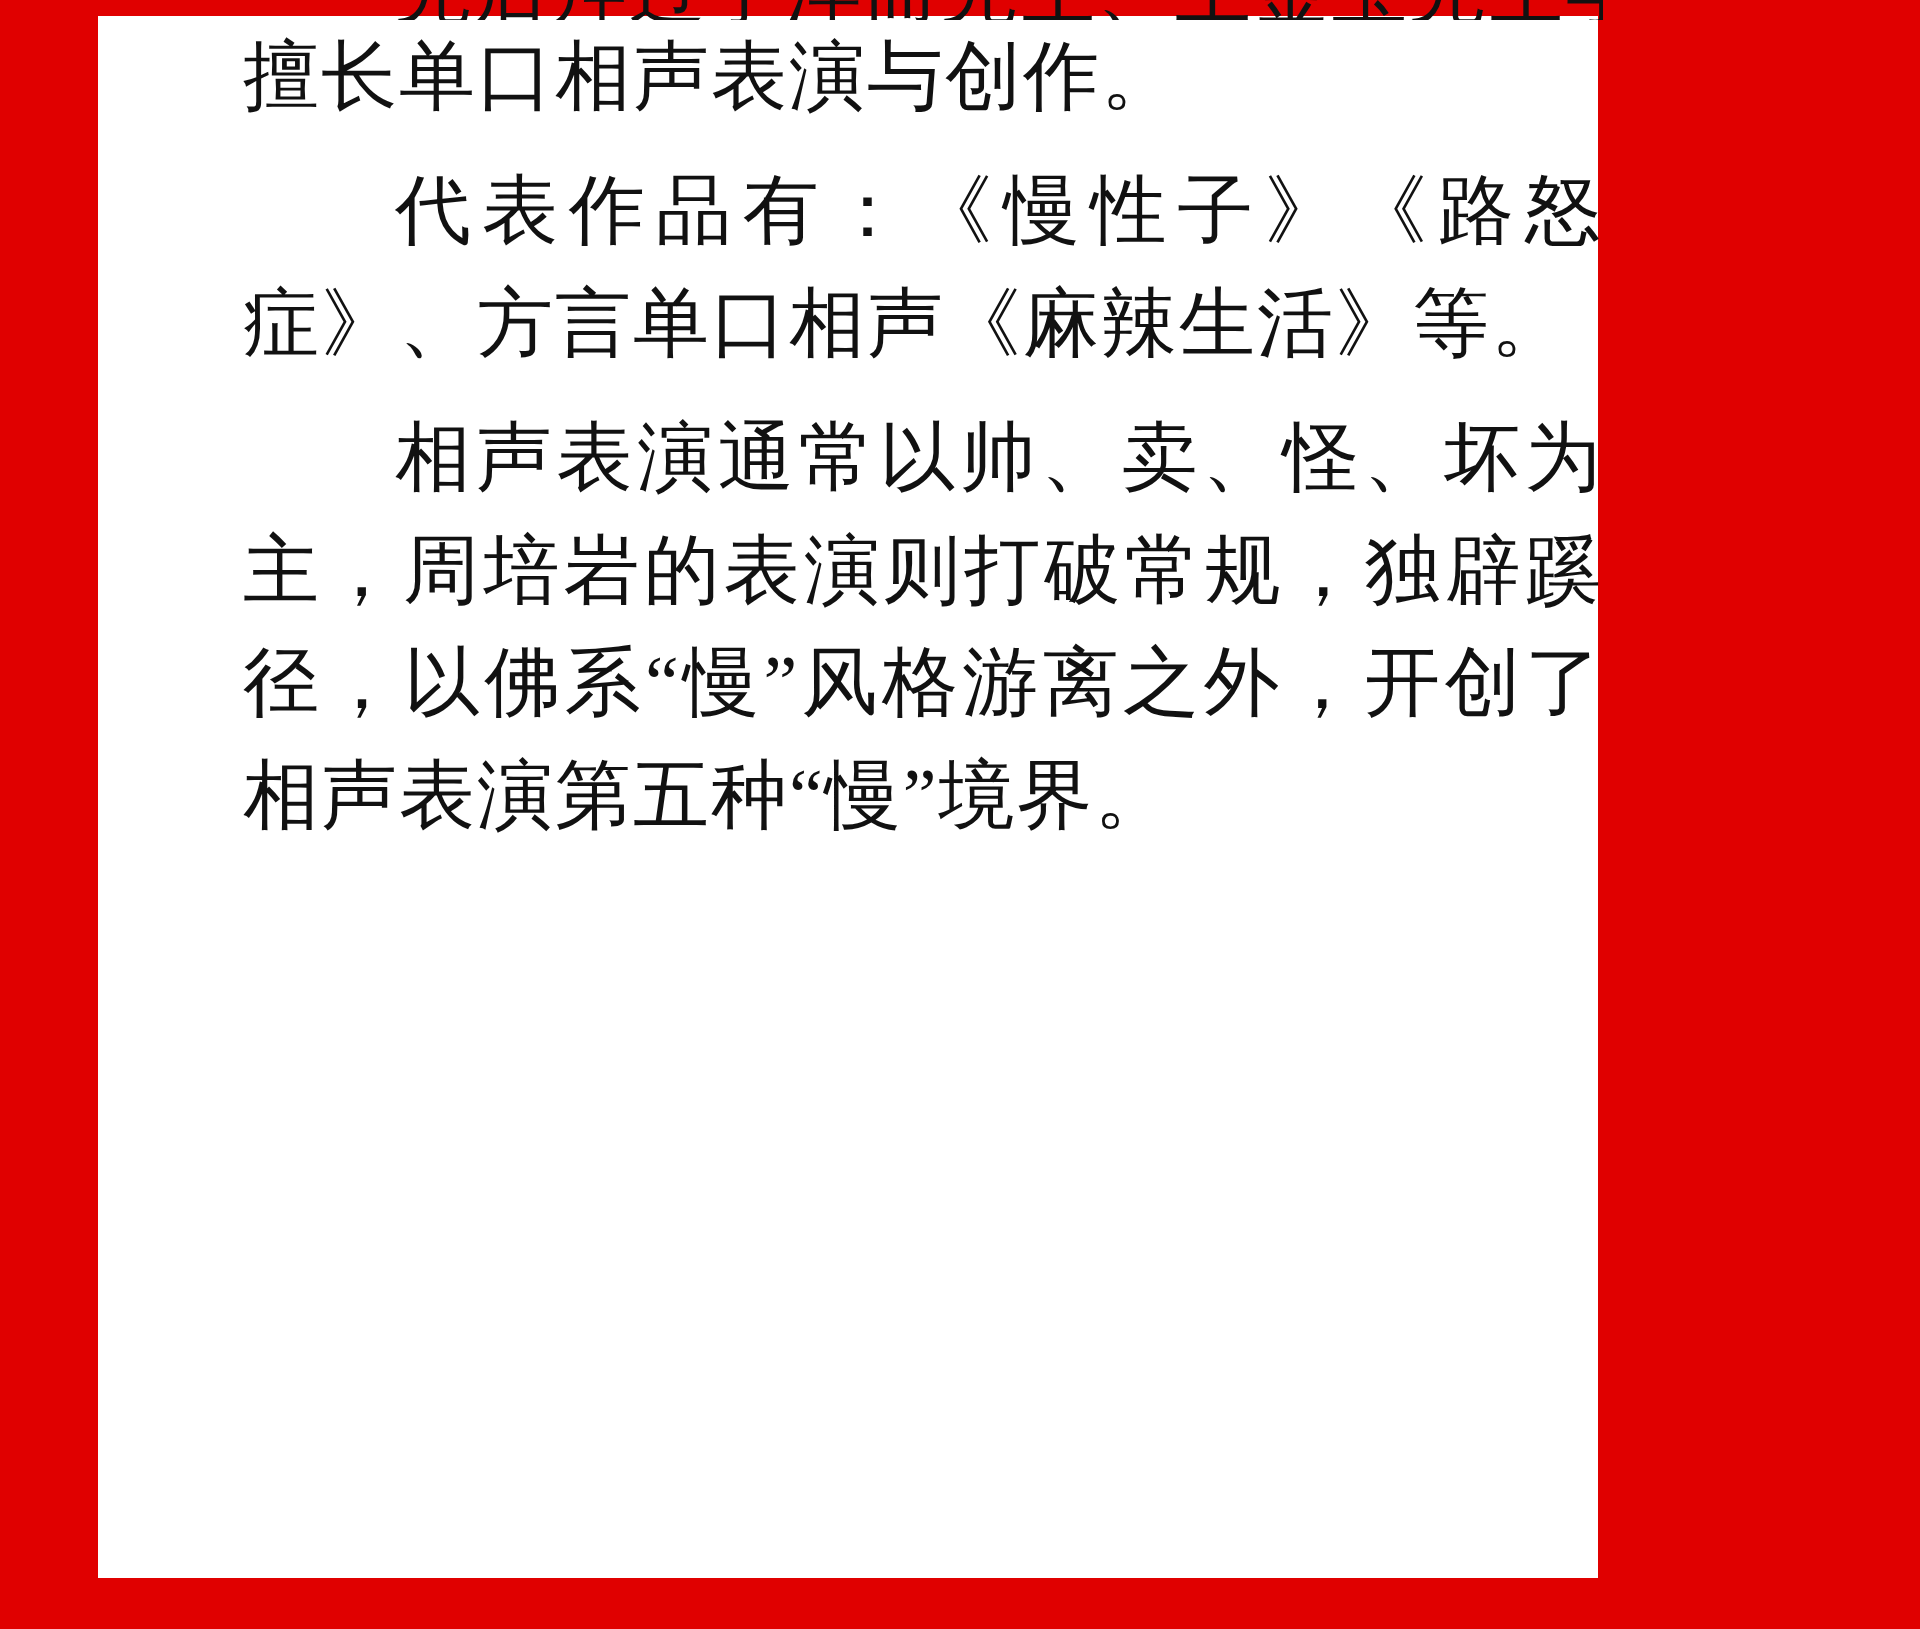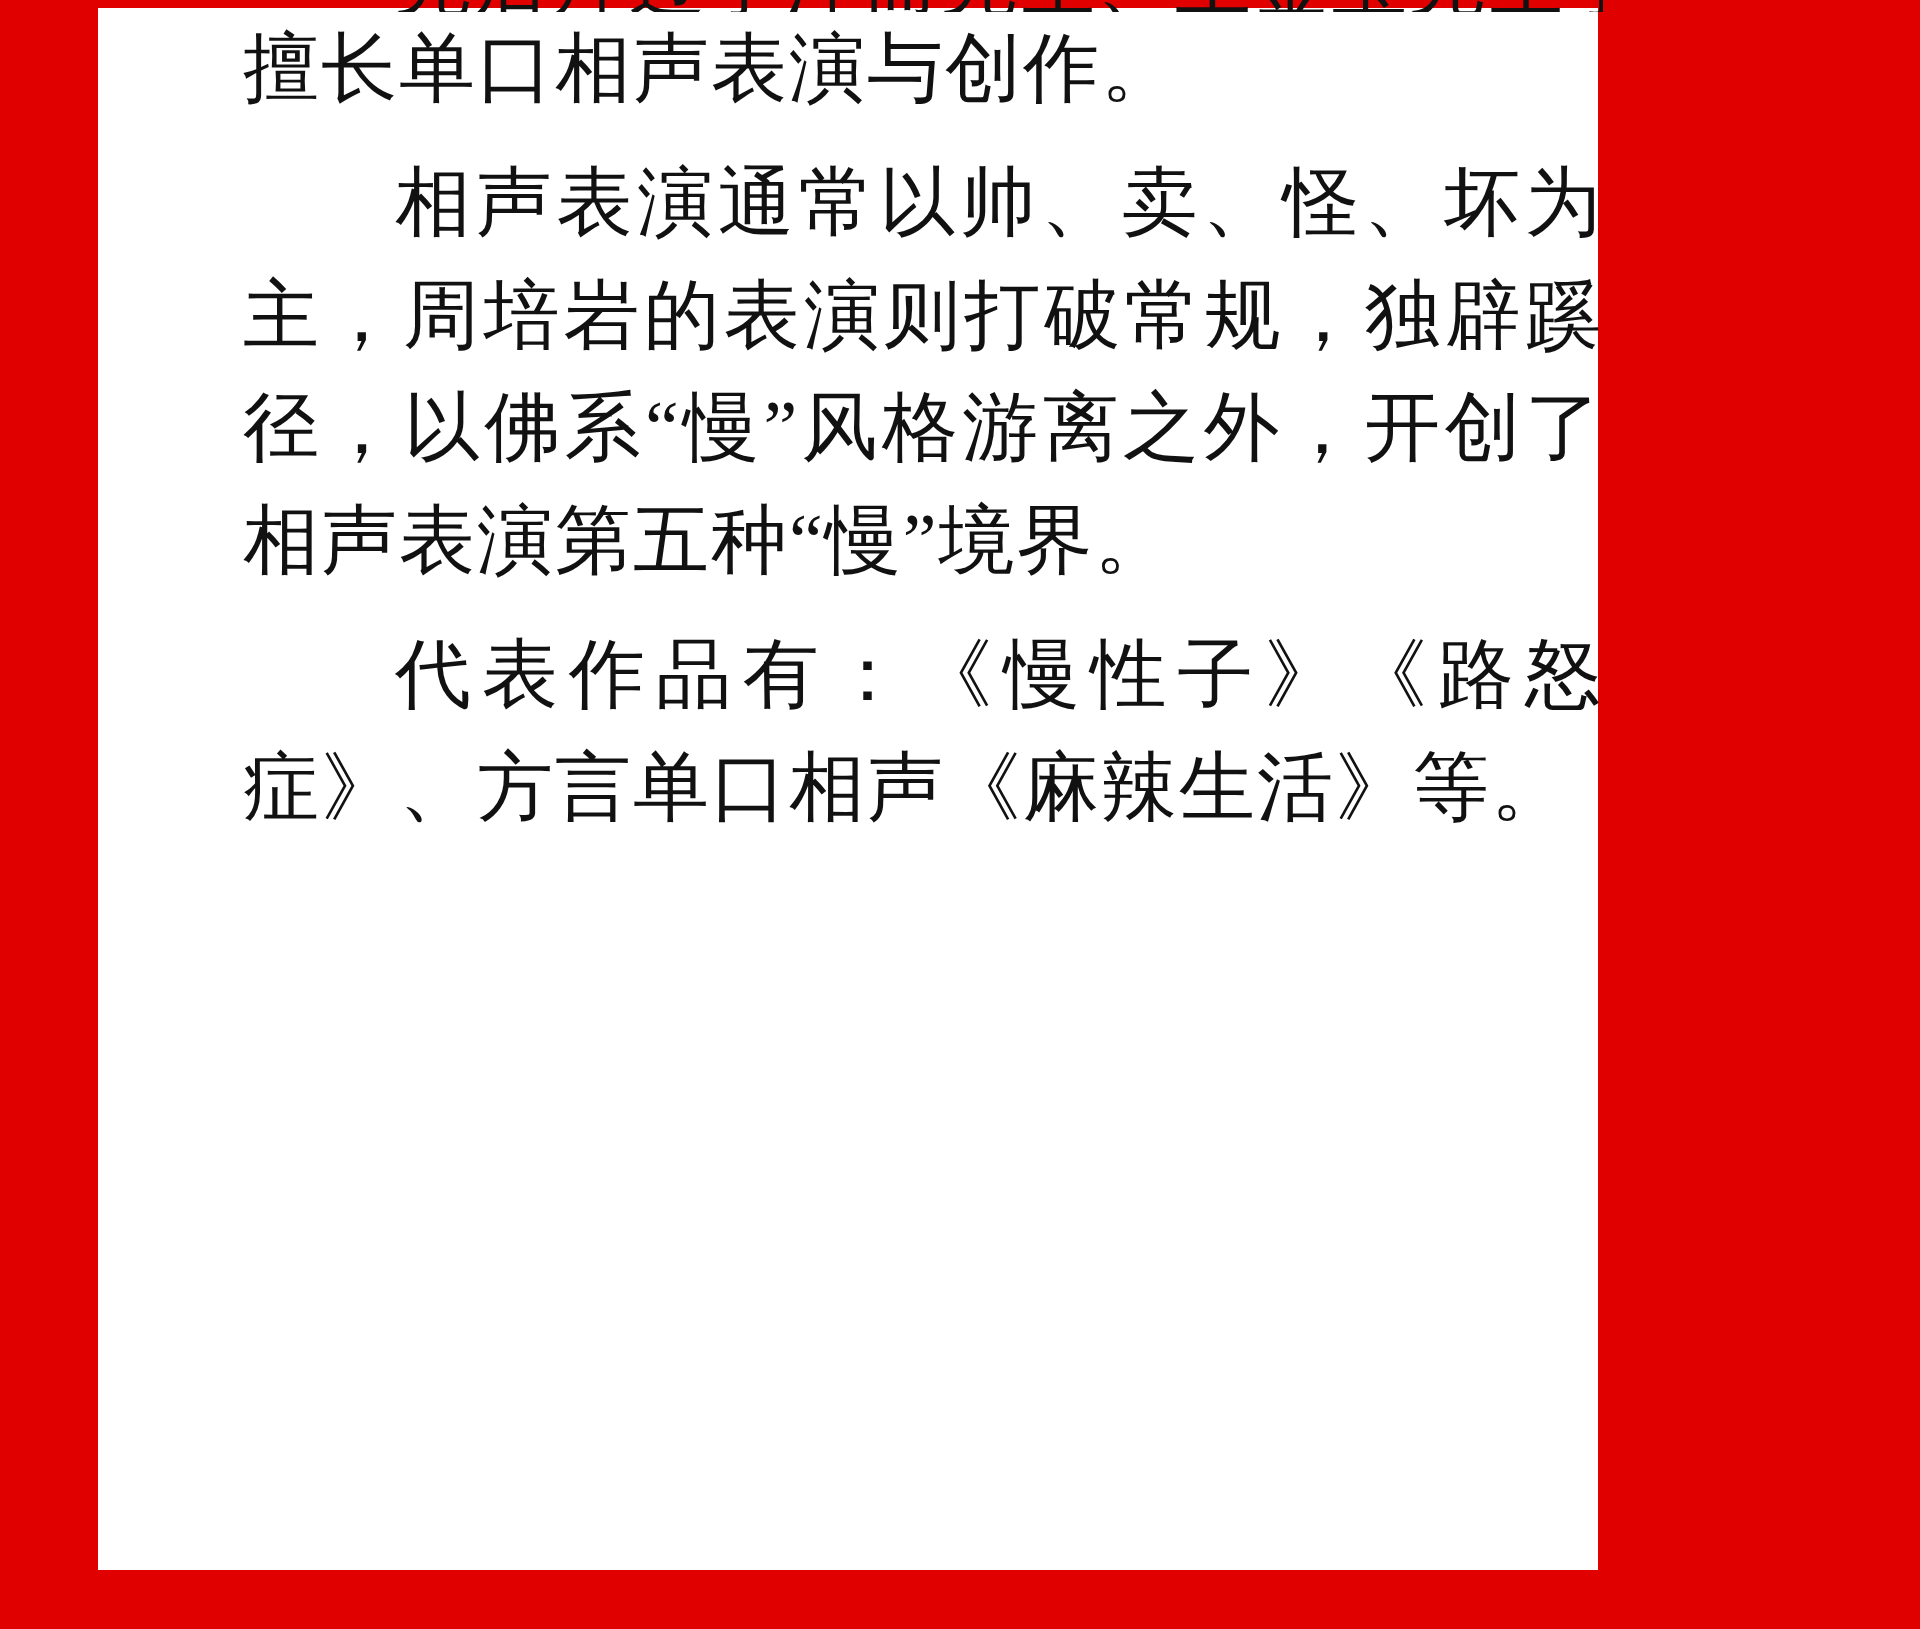--- a/index.html
+++ b/index.html
@@ -12,21 +12,21 @@
     width: 1920px;
     height: 1629px;
     background: #e00000;
     overflow: hidden;
     font-family: "Liberation Serif", "DejaVu Serif", serif;
   }
   
   .card {
     position: absolute;
     left: 98px;
-    top: 8px;
+    top: 16px;
     width: 1500px;
     height: 1562px;
     background: #ffffff;
     text-decoration: underline;
   }
   .content {
     position: absolute;
     left: 145px;
     top: -30px;
     width: 1400px;
@@ -69,19 +69,19 @@
     <div class="content">
 
       <p class="para clipped">
         <span class="clip-line">
             <span>先后拜过于洋而先生、王金宝先生学艺，</span>
           </span>
         <span>擅长单口相声表演与创作。</span>
       </p>
 
 
+      <p class="para">代表作品有：《慢性子》《路怒症》、方言单口相声《麻辣生活》等。</p>
+
       <p class="para">相声表演通常以帅、卖、怪、坏为主，周培岩的表演则打破常规，独辟蹊径，以佛系“慢”风格游离之外，开创了相声表演第五种“慢”境界。</p>
-
-      <p class="para">代表作品有：《慢性子》《路怒症》、方言单口相声《麻辣生活》等。</p>
 
     </div>
   </div>
 </div>
 
 </body></html>

